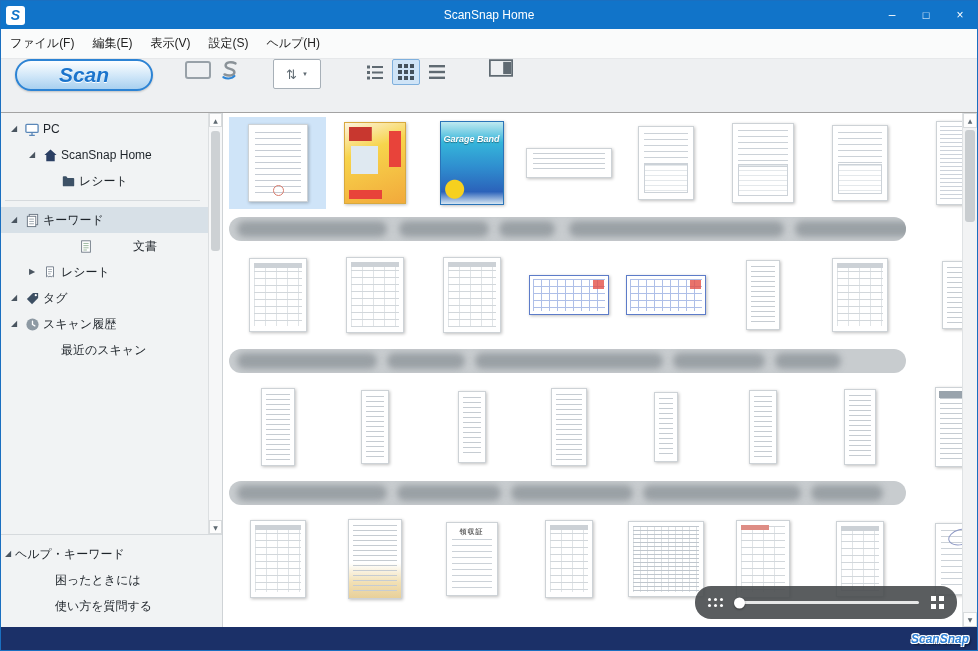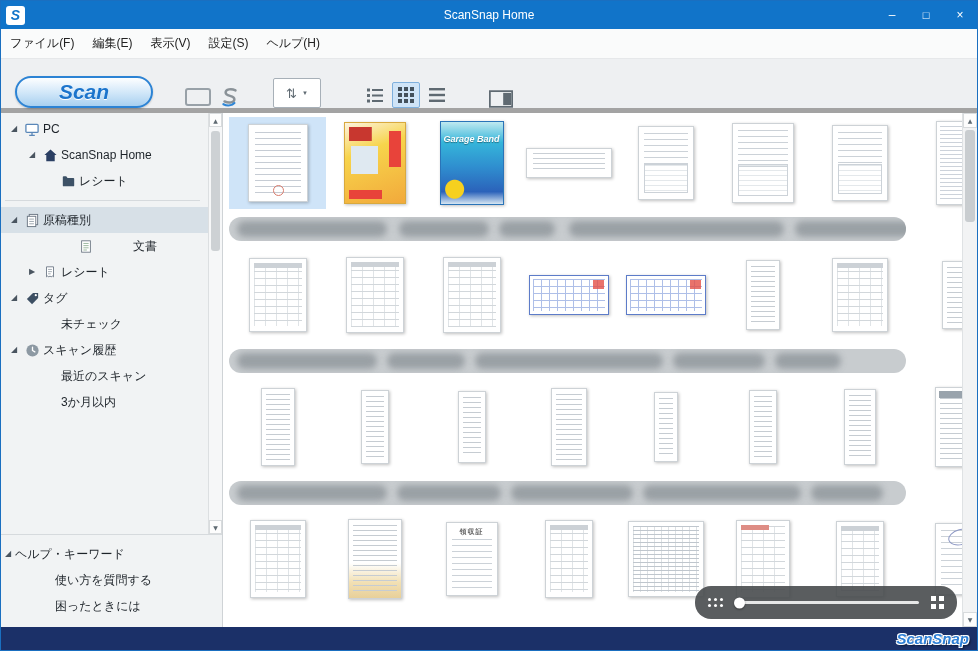--- a/index.html
+++ b/index.html
@@ -14,21 +14,21 @@
   .title { position:absolute; left:0; right:0; text-align:center; font-size:12px; pointer-events:none; }
   .win-controls { margin-left:auto; display:flex; height:100%; }
   .wc { width:34px; height:100%; display:flex; align-items:center; justify-content:center; font-size:12px; color:#fff; cursor:default; }
   .wc.max { font-size:11px; }
 
   
   .menubar { height:30px; flex:none; background:var(--menubar-bg,#fafbfb); display:flex; align-items:center; border-bottom:1px solid #e6e8ea; }
   .menu-item { padding:0 9px; line-height:29px; color:#222; }
 
   
-  .toolbar { height:54px; flex:none; background:var(--toolbar-bg,#eef0f2); border-bottom:5px solid #a3a3a3; display:flex; align-items:flex-end; padding:0 14px;gap:16px; }
+  .toolbar { height:54px; flex:none; background:var(--toolbar-bg,#eef0f2); border-bottom:1px solid #a3a3a3; display:flex; align-items:flex-start; padding:0 14px;gap:16px; }
   .scan-btn { width:138px; height:32px; flex:none; border-radius:17px; border:2px solid #2c83d4; background:linear-gradient(180deg,#fdfeff,#cfe6f8 55%,#a8d0f0); box-shadow:0 1px 2px rgba(0,0,0,.2); display:flex; align-items:center; justify-content:center; cursor:pointer; }
   .scan-label { font-style:italic; font-weight:bold; font-size:21px; color:var(--accent-blue,#1b74cc); text-shadow:0 1px 0 #fff; }
   .device-icons { display:flex; align-items:center; gap:8px; margin-left:16px; flex:none; }
   .dev-rect { width:26px; height:18px; border:2px solid #98a1a8; border-radius:3px; display:block; }
   .dev-s svg { display:block; }
   .searchbox { width:496px; height:30px; margin-left:16px; background:#fff; border:1px solid #a0abb3; border-radius:2px; display:flex; align-items:center; padding:0 8px; flex:none; }
   .mag { position:relative; width:13px; height:13px; flex:none; }
   .mag::before { content:""; position:absolute; left:0; top:0; width:8px; height:8px; border:1.6px solid #717d85; border-radius:50%; }
   .mag::after { content:""; position:absolute; left:9px; top:9px; width:5px; height:1.7px; background:#717d85; transform:rotate(45deg); transform-origin:0 0; }
   .mag-caret { font-size:6px; color:#717d85; margin:0 6px 0 3px; }
@@ -115,21 +115,21 @@
   .zoombar { position:absolute; right:20px; bottom:8px; width:262px; height:33px; background:rgba(72,75,78,.9); border-radius:16px; display:flex; align-items:center; padding:0 13px; }
   .drag-dots { width:16px; height:10px; position:relative; flex:none; }
   .drag-dots::before { content:""; position:absolute; left:0; top:0; width:3px; height:3px; border-radius:50%; background:#fff; box-shadow:6px 0 0 #fff,12px 0 0 #fff,0 6px 0 #fff,6px 6px 0 #fff,12px 6px 0 #fff; }
   .slider { flex:1; height:3px; background:rgba(255,255,255,.85); border-radius:2px; position:relative; margin:0 12px; cursor:pointer; }
   .slider-thumb { position:absolute; top:50%; left:0%; width:11px; height:11px; border-radius:50%; background:#fff; transform:translate(-2px,-50%); box-shadow:0 1px 2px rgba(0,0,0,.4); }
   .grid-ic { width:13px; height:13px; position:relative; flex:none; cursor:pointer; }
   .grid-ic::before { content:""; position:absolute; left:0; top:0; width:5px; height:5px; background:#fff; box-shadow:8px 0 0 #fff,0 8px 0 #fff,8px 8px 0 #fff; }
 
   
   .statusbar { height:23px; flex:none; background:var(--statusbar-bg,#1b3068); display:flex; align-items:center; justify-content:flex-end; padding-right:8px; }
-  .sslogo { font-style:italic; font-weight:bold; font-size:15px; color:#2d7fd6; text-shadow:-1px -1px 0 #fff,1px -1px 0 #fff,-1px 1px 0 #fff,1px 1px 0 #fff,2px 2px 2px rgba(0,0,0,.55); }
+  .sslogo { font-style:italic; font-weight:bold; font-size:12px; color:#2d7fd6; text-shadow:-1px -1px 0 #fff,1px -1px 0 #fff,-1px 1px 0 #fff,1px 1px 0 #fff,2px 2px 2px rgba(0,0,0,.55); }
 </style>
 </head>
 <body>
 
 <div class="window">
 
   <div class="titlebar">
     <span class="app-logo">S</span>
     <span class="title">ScanSnap Home</span>
     <div class="win-controls">
@@ -246,21 +246,21 @@
             <div class="tree-divider"></div>
             <div class="tree-row selected" style="padding-left: 6px;">
               <span class="tree-arrow">◢</span>
               <span class="tree-icon">
                 <svg width="15" height="15" viewBox="0 0 16 16">
                   <rect x="4.5" y="1.5" width="9" height="11" fill="#fff" stroke="#6b7683"></rect>
                   <rect x="2.5" y="3.5" width="9" height="11" fill="#fff" stroke="#6b7683"></rect>
                   <path d="M4.5 6.5h5M4.5 9h5M4.5 11.5h5" stroke="#9aa4ad" fill="none"></path>
                 </svg>
               </span>
-              <span class="tree-label">原稿種別</span>
+              <span class="tree-label">キーワード</span>
             </div>
             <div class="tree-row" style="padding-left: 24px; gap: 36px;">
               <span class="tree-arrow"></span>
               <span class="tree-icon">
                 <svg width="14" height="15" viewBox="0 0 16 16">
                   <rect x="3" y="1.5" width="10" height="13" fill="#fff" stroke="#6b7683"></rect>
                   <path d="M5 4.5h6M5 7h6M5 9.5h6M5 12h4" stroke="#8fae93" fill="none"></path>
                 </svg>
               </span>
               <span class="tree-label">文書</span>
@@ -277,65 +277,55 @@
             </div>
             <div class="tree-row" style="padding-left: 6px;">
               <span class="tree-arrow">◢</span>
               <span class="tree-icon">
                 <svg width="15" height="15" viewBox="0 0 16 16">
                   <path d="M2 8.5 8.5 2H14v5.5L7.5 14z" fill="#3d4f63"></path>
                   <circle cx="11.5" cy="4.5" r="1.2" fill="#fff"></circle>
                 </svg>
               </span>
               <span class="tree-label">タグ</span>
-            </div>
-            <div class="tree-row" style="padding-left: 24px;">
-              <span class="tree-arrow"></span>
-              <span class="tree-icon"></span>
-              <span class="tree-label">未チェック</span>
             </div>
             <div class="tree-row" style="padding-left: 6px;">
               <span class="tree-arrow">◢</span>
               <span class="tree-icon">
                 <svg width="15" height="15" viewBox="0 0 16 16">
                   <circle cx="8" cy="8" r="6.5" fill="#8d99a3"></circle>
                   <path d="M8 4.5V8l2.5 1.5" stroke="#fff" stroke-width="1.4" fill="none" stroke-linecap="round"></path>
                 </svg>
               </span>
               <span class="tree-label">スキャン履歴</span>
             </div>
             <div class="tree-row" style="padding-left: 24px; font-family: Liberation Mono, monospace;">
               <span class="tree-arrow"></span>
               <span class="tree-icon"></span>
               <span class="tree-label">最近のスキャン</span>
-            </div>
-            <div class="tree-row" style="padding-left: 24px;">
-              <span class="tree-arrow"></span>
-              <span class="tree-icon"></span>
-              <span class="tree-label">3か月以内</span>
             </div>
           </div>
         <div class="vscroll side">
           <span class="sb-btn">▲</span>
           <span class="strack">
               <span class="sthumb"></span>
             </span>
           <span class="sb-btn">▼</span>
         </div>
       </div>
       <div class="help">
         <div class="help-row">
           <span class="tree-arrow">◢</span>
           <span class="tree-label">ヘルプ・キーワード</span>
         </div>
         <div class="help-row">
+          <span class="help-link">困ったときには</span>
+        </div>
+        <div class="help-row">
           <span class="help-link">使い方を質問する</span>
-        </div>
-        <div class="help-row">
-          <span class="help-link">困ったときには</span>
         </div>
       </div>
     </div>
 
     <div class="main">
       <div class="thumbs">
           <div class="thumb-row">
             <div class="thumb-cell selected">
               <div class="thumb t-document" style="width: 60px; height: 78px;"></div>
             </div>

